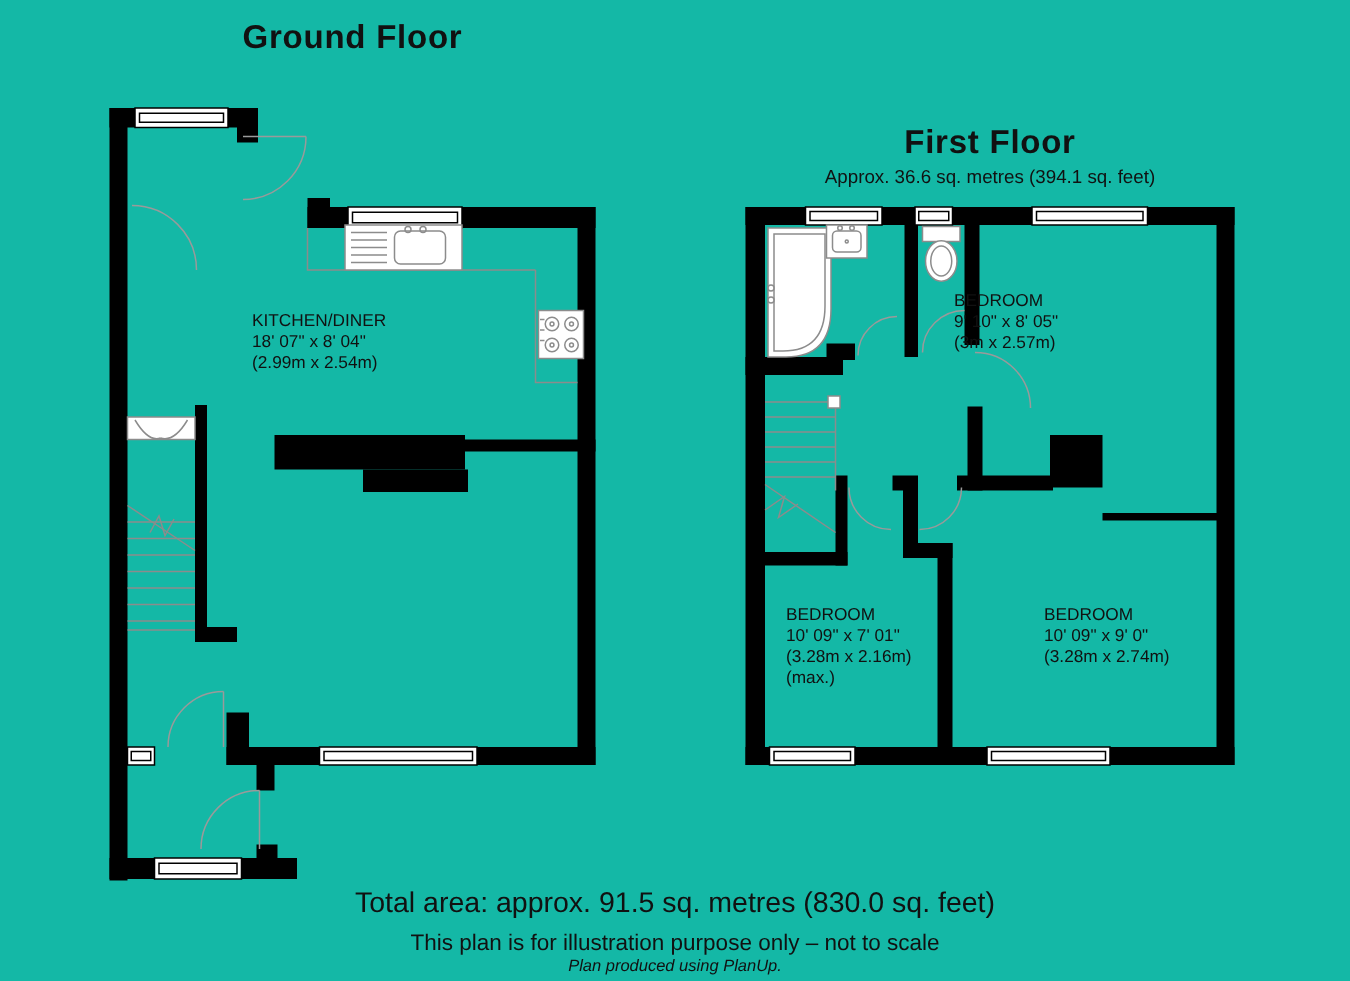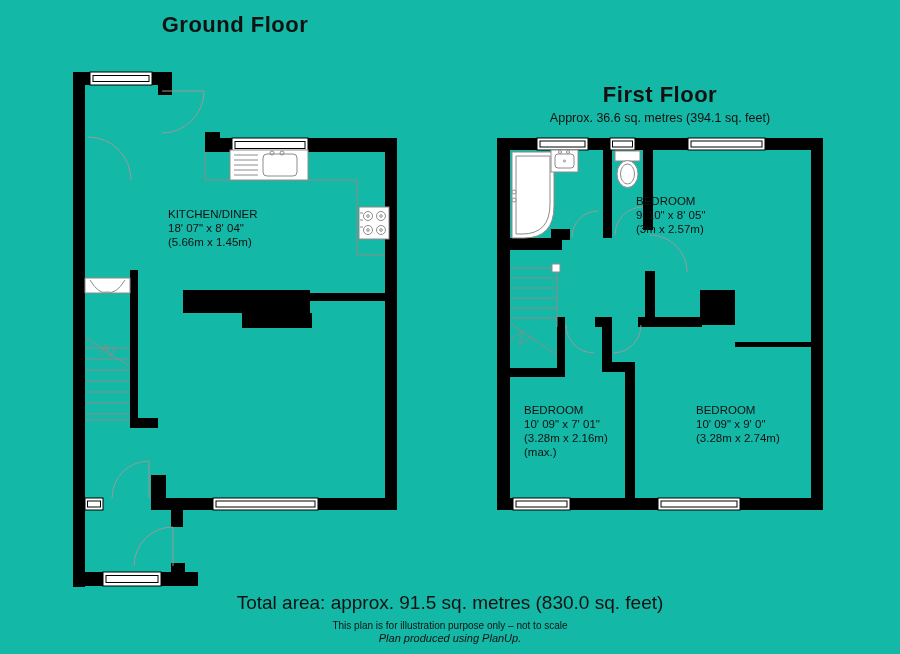--- a/index.html
+++ b/index.html
@@ -5,21 +5,21 @@
   html,body{margin:0;padding:0;background:#fff;}
   #stage{position:relative;width:900px;height:654px;background:#14b8a6;overflow:hidden;
          font-family:"Liberation Sans", sans-serif;color:#111;}
   #plan-svg{position:absolute;left:0;top:0;}
   .hdr{position:absolute;text-align:center;}
   .hdr .t{font-size:22px;font-weight:bold;letter-spacing:.5px;}
   .hdr .s{font-size:12.5px;margin-top:3px;}
   .room{position:absolute;font-size:11.5px;font-weight:normal;line-height:14px;white-space:nowrap;}
   .footer{position:absolute;left:0;top:592px;width:900px;text-align:center;}
   .footer .total{font-size:19px;}
-  .footer .disc{font-size:10px;margin-top:6px;}
+  .footer .disc{font-size:15px;margin-top:6px;}
   .footer .cred{font-size:11px;margin-top:1px;font-style:italic;}
 </style>
 </head>
 <body>
 
 <div id="stage">
 
   <svg id="plan-svg" width="900" height="654" viewBox="0 0 900 654">
 
     <g>
@@ -217,21 +217,21 @@
   </div>
 
   <div class="hdr" style="left:520px;top:82px;width:280px;">
     <div class="t">First Floor</div>
     <div class="s">Approx. 36.6 sq. metres (394.1 sq. feet)</div>
   </div>
 
   <div class="room" style="left:168px;top:207px;">
     <div>KITCHEN/DINER</div>
     <div>18' 07" x 8' 04"</div>
-    <div>(5.66m x 1.45m)</div>
+    <div>(2.99m x 2.54m)</div>
   </div>
 
 
   <div class="room" style="left:636px;top:194px;">
     <div>BEDROOM</div>
     <div>9' 10" x 8' 05"</div>
     <div>(3m x 2.57m)</div>
   </div>
 
   <div class="room" style="left:524px;top:403px;">

